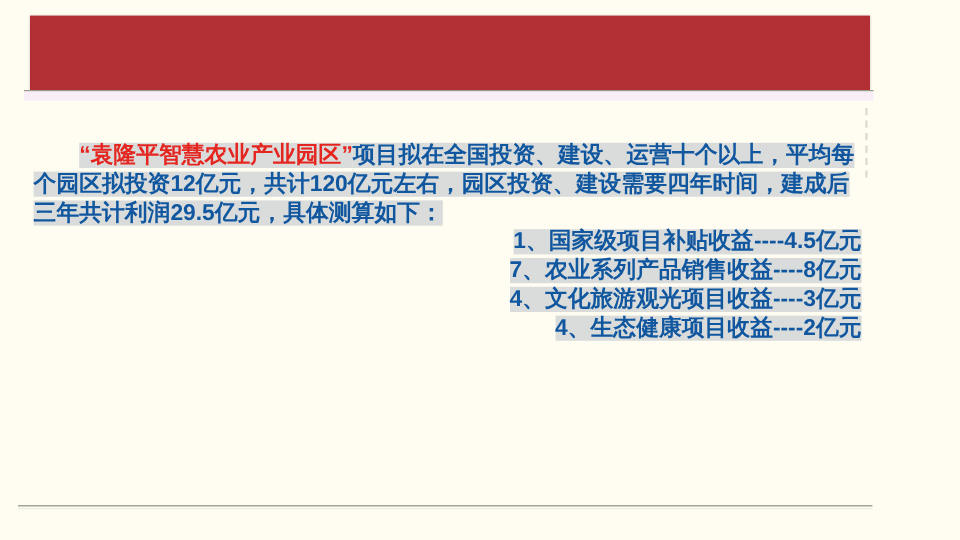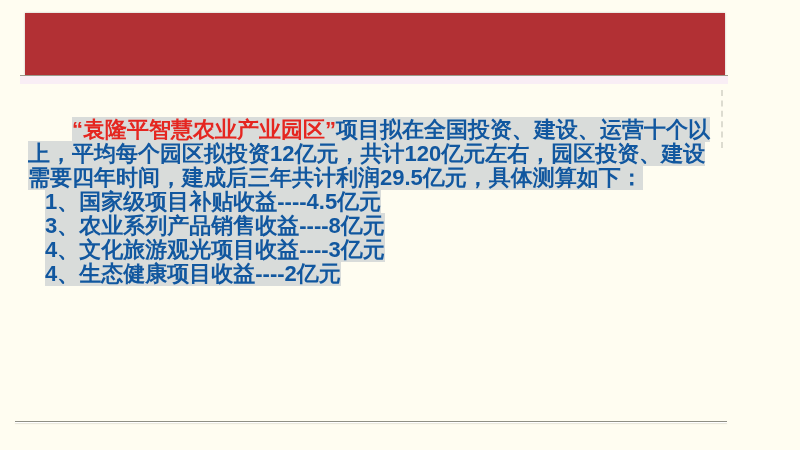--- a/index.html
+++ b/index.html
@@ -38,30 +38,30 @@
   .right-dashed-guide {
     position: absolute;
     left: 721px; top: 90px;
     height: 58px; width: 0;
     border-left: 2px dashed #dddcd0;
   }
   .text-block {
     position: absolute;
     left: 28px; top: 118px;
     width: 690px;
-    font-size: 22px;
+    font-size: 19px;
     line-height: 24px;
     font-weight: 700;
     color: var(--body-blue);
   }
   .para { text-indent: 2em; }
   .hl { background: var(--hl-gray); }
   .red-text { color: var(--title-red); }
   .blue-text { color: var(--body-blue); }
-  .revenue-list { margin-left: 17px; }
+  .revenue-list { margin-left: 17px; text-align: right; }
   .list-item { white-space: nowrap; }
   .bottom-divider {
     position: absolute;
     left: 15px; top: 421px;
     width: 712px; height: 1px;
     background: #8f8f85;
     box-shadow: 0 1px 0 #ffffff, 0 2px 1px rgba(180,180,170,.35);
   }
 </style>
 </head>
@@ -72,21 +72,21 @@
   <div class="header-bar"></div>
   <div class="header-underline"></div>
   <div class="right-dashed-guide"></div>
 
   <div class="text-block">
 
     <p class="para"><span class="red-text hl">“袁隆平智慧农业产业园区”</span><span class="blue-text hl">项目拟在全国投资、建设、运营十个以上，平均每个园区拟投资12亿元，共计120亿元左右，园区投资、建设需要四年时间，建成后三年共计利润29.5亿元，具体测算如下：</span></p>
 
     <div class="revenue-list">
       <div class="list-item"><span class="blue-text hl">1、国家级项目补贴收益----4.5亿元</span></div>
-      <div class="list-item"><span class="blue-text hl">3、农业系列产品销售收益----8亿元</span></div>
+      <div class="list-item"><span class="blue-text hl">7、农业系列产品销售收益----8亿元</span></div>
       <div class="list-item"><span class="blue-text hl">4、文化旅游观光项目收益----3亿元</span></div>
       <div class="list-item"><span class="blue-text hl">4、生态健康项目收益----2亿元</span></div>
     </div>
 
 
   </div>
 
   <div class="bottom-divider"></div>
 
 </div>

